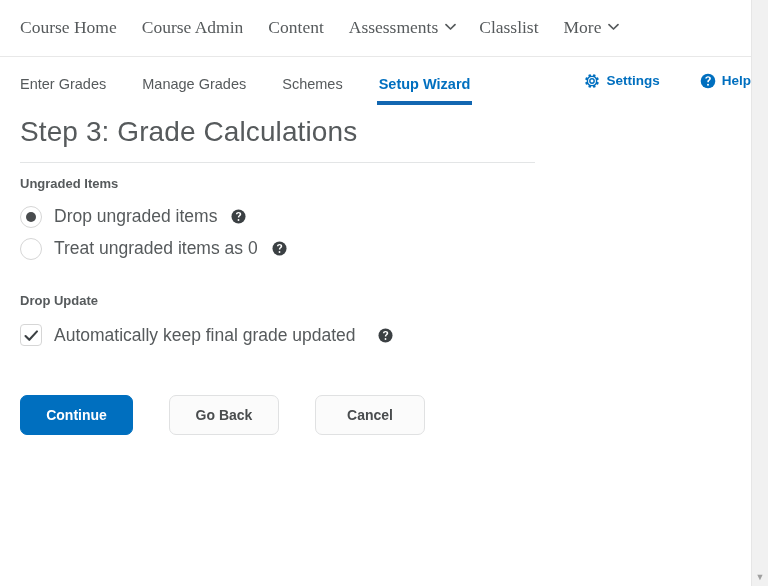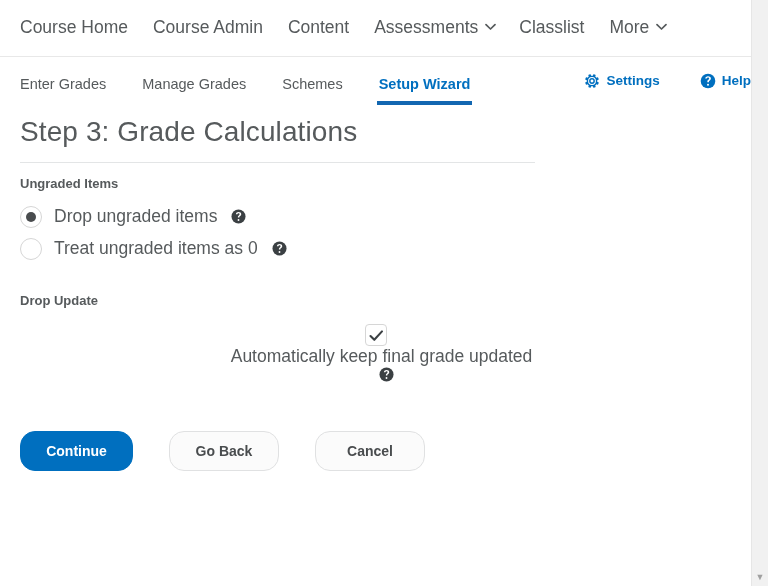--- a/index.html
+++ b/index.html
@@ -71,20 +71,21 @@
   }
   .nav-item {
     display: flex;
     align-items: center;
     font-size: 17.5px;
     color: #565a5c;
     margin-right: 25px;
     white-space: nowrap;
     cursor: pointer;
     line-height: 1;
+    font-family: Liberation Serif, serif;
   }
   .nav-item:last-child { margin-right: 0; }
   .chevron {
     display: inline-block;
     margin-left: 7px;
     width: 9px;
     height: 9px;
     position: relative;
     top: -1px;
   }
@@ -263,21 +264,21 @@
   
   #button-row {
     display: flex;
     align-items: center;
     margin-top: 49px;
   }
   .btn {
     font-family: "Liberation Sans", sans-serif;
     font-size: 14px;
     font-weight: bold;
-    border-radius: 15px;
+    border-radius: 7px;
     box-sizing: border-box;
     cursor: pointer;
     text-align: center;
     line-height: 1;
     display: inline-flex;
     align-items: center;
     justify-content: center;
   }
   .btn-primary {
     background: #006fbf;
@@ -417,21 +418,21 @@
               <path fill="#ffffff" d="M8 3.3c-1.5 0-2.6.9-2.8 2.3h1.6c.1-.6.55-1 1.2-1 .68 0 1.15.42 1.15 1 0 .5-.25.78-.85 1.2-.72.5-1.02.98-.98 1.85l.1.5h1.5v-.4c0-.55.22-.84.9-1.3.73-.5 1.1-1.08 1.1-1.92 0-1.3-1.1-2.23-2.92-2.23z"></path>
               <circle cx="8" cy="11.7" r="1.0" fill="#ffffff"></circle>
             </svg>
           </span>
         </div>
       </div>
 
       <div class="section" style="margin-top:33px;">
         <div class="section-label">Drop Update</div>
 
-        <div class="option-row" style="margin-top:16px;flex-direction:column;">
+        <div class="option-row" style="margin-top:16px;">
           <span class="checkbox checked">
             <svg width="15" height="14" viewBox="0 0 15 14">
               <path d="M1.5 7 L5.3 10.8 L13 2.4" fill="none" stroke="#3b4043" stroke-width="2.1" stroke-linecap="round" stroke-linejoin="round"></path>
             </svg>
           </span>
           <span class="option-label">Automatically keep final grade updated</span>
           <span class="help-dot" style="margin-left:22px;">
             <svg width="15" height="15" viewBox="0 0 16 16">
               <circle cx="8" cy="8" r="7.5" fill="#3b4043"></circle>
               <path fill="#ffffff" d="M8 3.3c-1.5 0-2.6.9-2.8 2.3h1.6c.1-.6.55-1 1.2-1 .68 0 1.15.42 1.15 1 0 .5-.25.78-.85 1.2-.72.5-1.02.98-.98 1.85l.1.5h1.5v-.4c0-.55.22-.84.9-1.3.73-.5 1.1-1.08 1.1-1.92 0-1.3-1.1-2.23-2.92-2.23z"></path>

